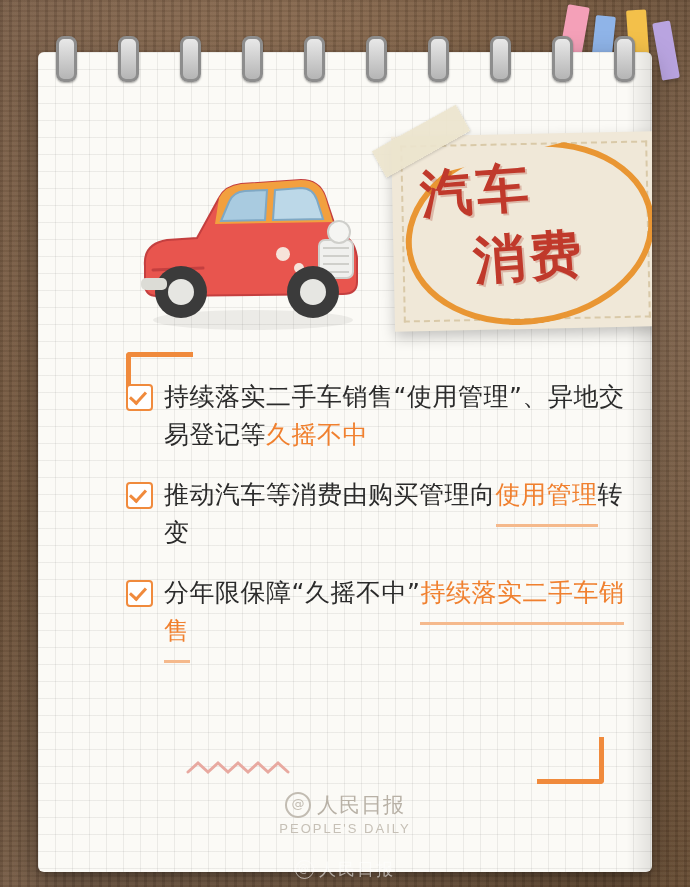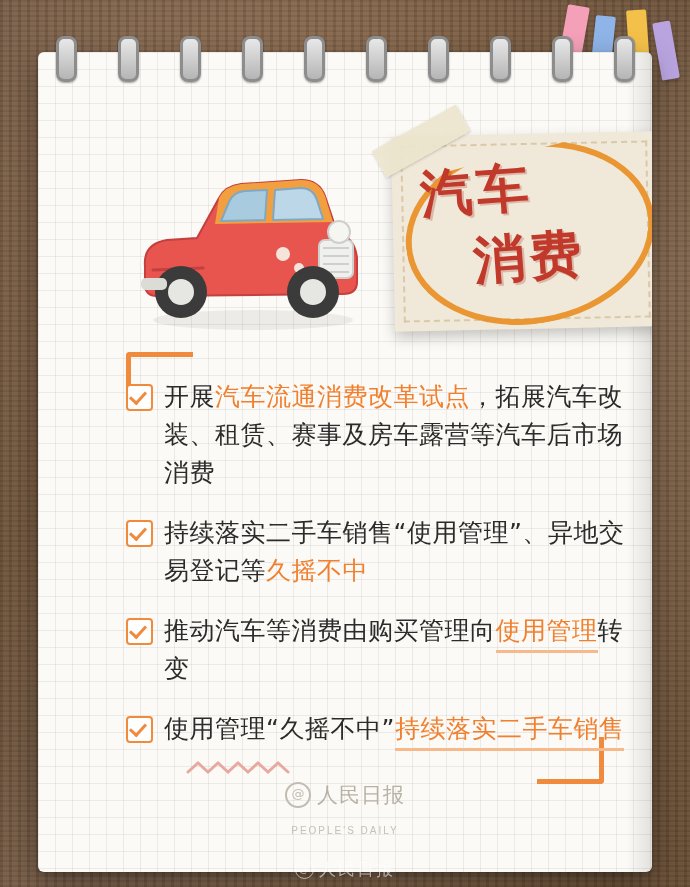--- a/index.html
+++ b/index.html
@@ -103,21 +103,21 @@
   }
   .chk:after{
     content:"";position:absolute;left:5px;top:2px;width:7px;height:13px;
     border:solid #f08a3c;border-width:0 3px 3px 0;transform:rotate(42deg);
   }
   .txt{
     font-family:"DejaVu Sans", sans-serif;
     font-size:25px;line-height:38px;color:#2b2b2b;letter-spacing:.5px;
   }
   .hl{color:#f0802f;}
-  .hl-u{color:#f0802f;border-bottom:3px solid #f5b98c;padding-bottom:5px;}
+  .hl-u{color:#f0802f;border-bottom:3px solid #f5b98c;padding-bottom:15px;}
 
   
   .corner{position:absolute;border:5px solid #f08a3c;}
   .c-tl{left:88px;top:300px;width:62px;height:42px;border-right:none;border-bottom:none;border-radius:4px 0 0 0;}
   .c-br{right:48px;bottom:88px;width:62px;height:42px;border-left:none;border-top:none;border-radius:0 0 4px 0;}
 
   
   .squig{position:absolute;left:148px;bottom:96px;width:120px;height:16px;}
 
   
@@ -126,21 +126,21 @@
     color:#bdb6ab;
   }
   .logo-row{display:flex;align-items:center;justify-content:center;gap:6px;}
   .logo-badge{
     width:22px;height:22px;border-radius:50%;
     border:2px solid #c2bcb2;color:#c2bcb2;
     font-size:13px;line-height:20px;text-align:center;
     font-family:"DejaVu Sans", sans-serif;
   }
   .logo-cn{font-family:"DejaVu Serif", serif;font-size:21px;color:#b8b1a6;letter-spacing:1px;}
-  .logo-en{font-size:10px;letter-spacing:2px;color:#c6c0b6;margin-top:16px;}
+  .logo-en{font-size:13px;letter-spacing:2px;color:#c6c0b6;margin-top:2px;}
 
   
   .watermark{
     position:absolute;left:0;right:0;bottom:6px;text-align:center;
     color:rgba(255,255,255,0.55);
     font-family:"DejaVu Serif", serif;font-size:17px;letter-spacing:2px;
     display:flex;align-items:center;justify-content:center;gap:5px;
   }
   .wm-badge{
     width:17px;height:17px;border-radius:50%;border:1.5px solid rgba(255,255,255,.55);
@@ -202,33 +202,29 @@
       <span class="l2">消费</span>
     </div>
   </div>
 
   <div class="corner c-tl"></div>
   <div class="corner c-br"></div>
 
   <div class="list">
     <div class="item">
       <div class="chk"></div>
-      <div class="txt"><span>开展</span><span class="hl">汽车流通消费改革试点</span><span>，拓展汽车改装、租赁、赛事及房车露营等汽车后市场消费</span></div>
-    </div>
-    <div class="item">
-      <div class="chk"></div>
       <div class="txt"><span>持续落实二手车销售“使用管理”、异地交易登记等</span><span class="hl">久摇不中</span></div>
     </div>
     <div class="item">
       <div class="chk"></div>
       <div class="txt"><span>推动汽车等消费由购买管理向</span><span class="hl-u">使用管理</span><span>转变</span></div>
     </div>
     <div class="item">
       <div class="chk"></div>
-      <div class="txt"><span>使用管理“久摇不中”</span><span class="hl-u">持续落实二手车销售</span></div>
+      <div class="txt"><span>分年限保障“久摇不中”</span><span class="hl-u">持续落实二手车销售</span></div>
     </div>
   </div>
 
   <svg class="squig" viewBox="0 0 120 16">
     <path d="M2 12 L12 3 L22 12 L32 3 L42 12 L52 3 L62 12 L72 3 L82 12 L92 3 L102 12" fill="none" stroke="#e8a9a0" stroke-width="3" stroke-linecap="round"></path>
   </svg>
 
   <div class="footer">
     <div class="logo-row">
       <div class="logo-badge">@</div>

